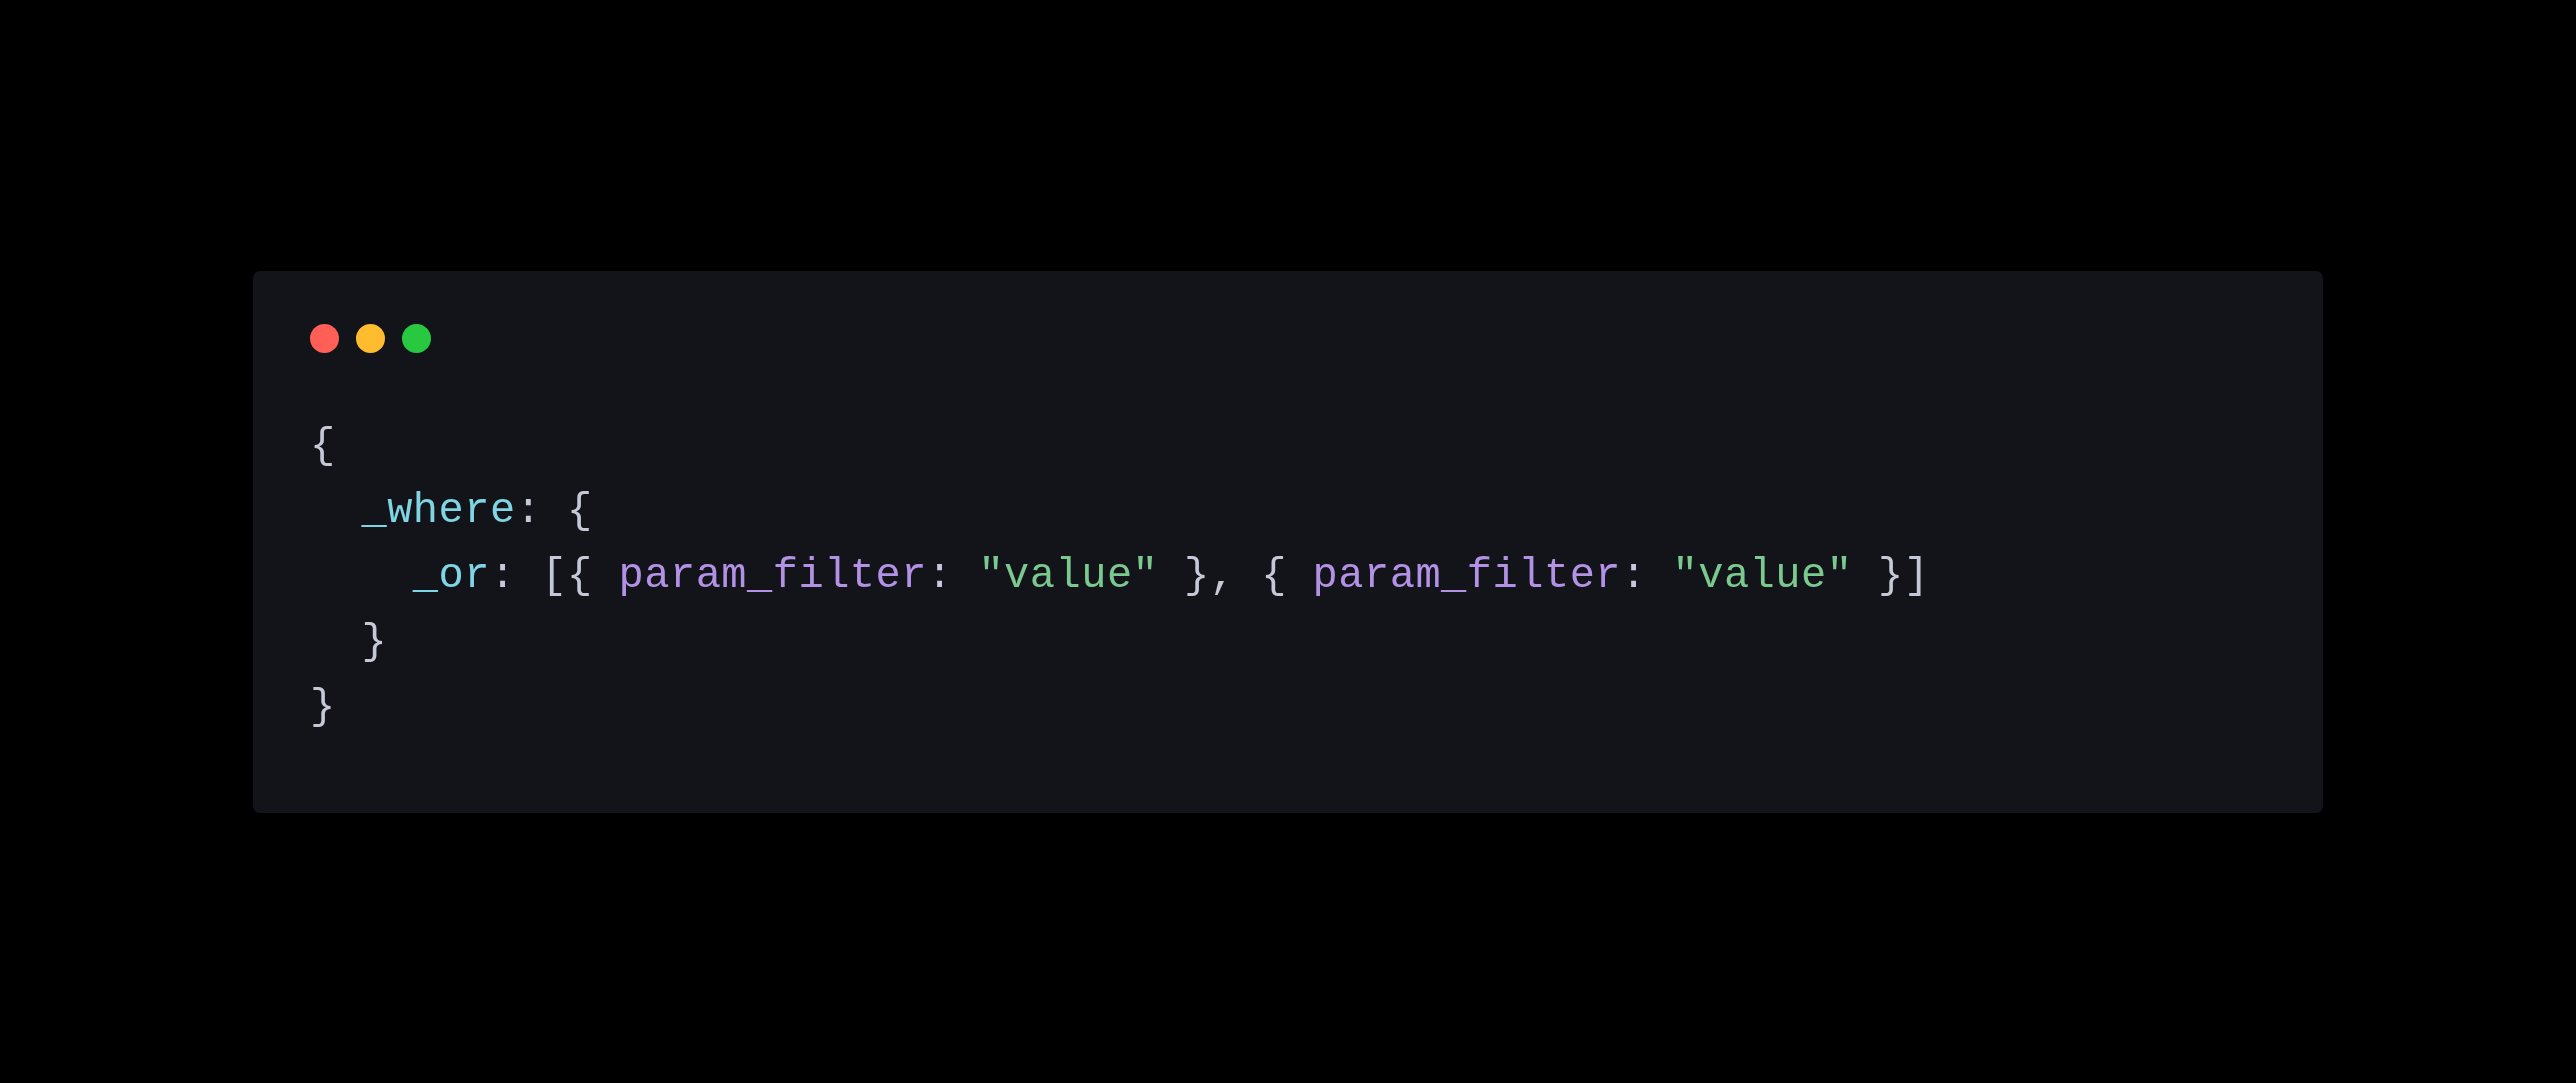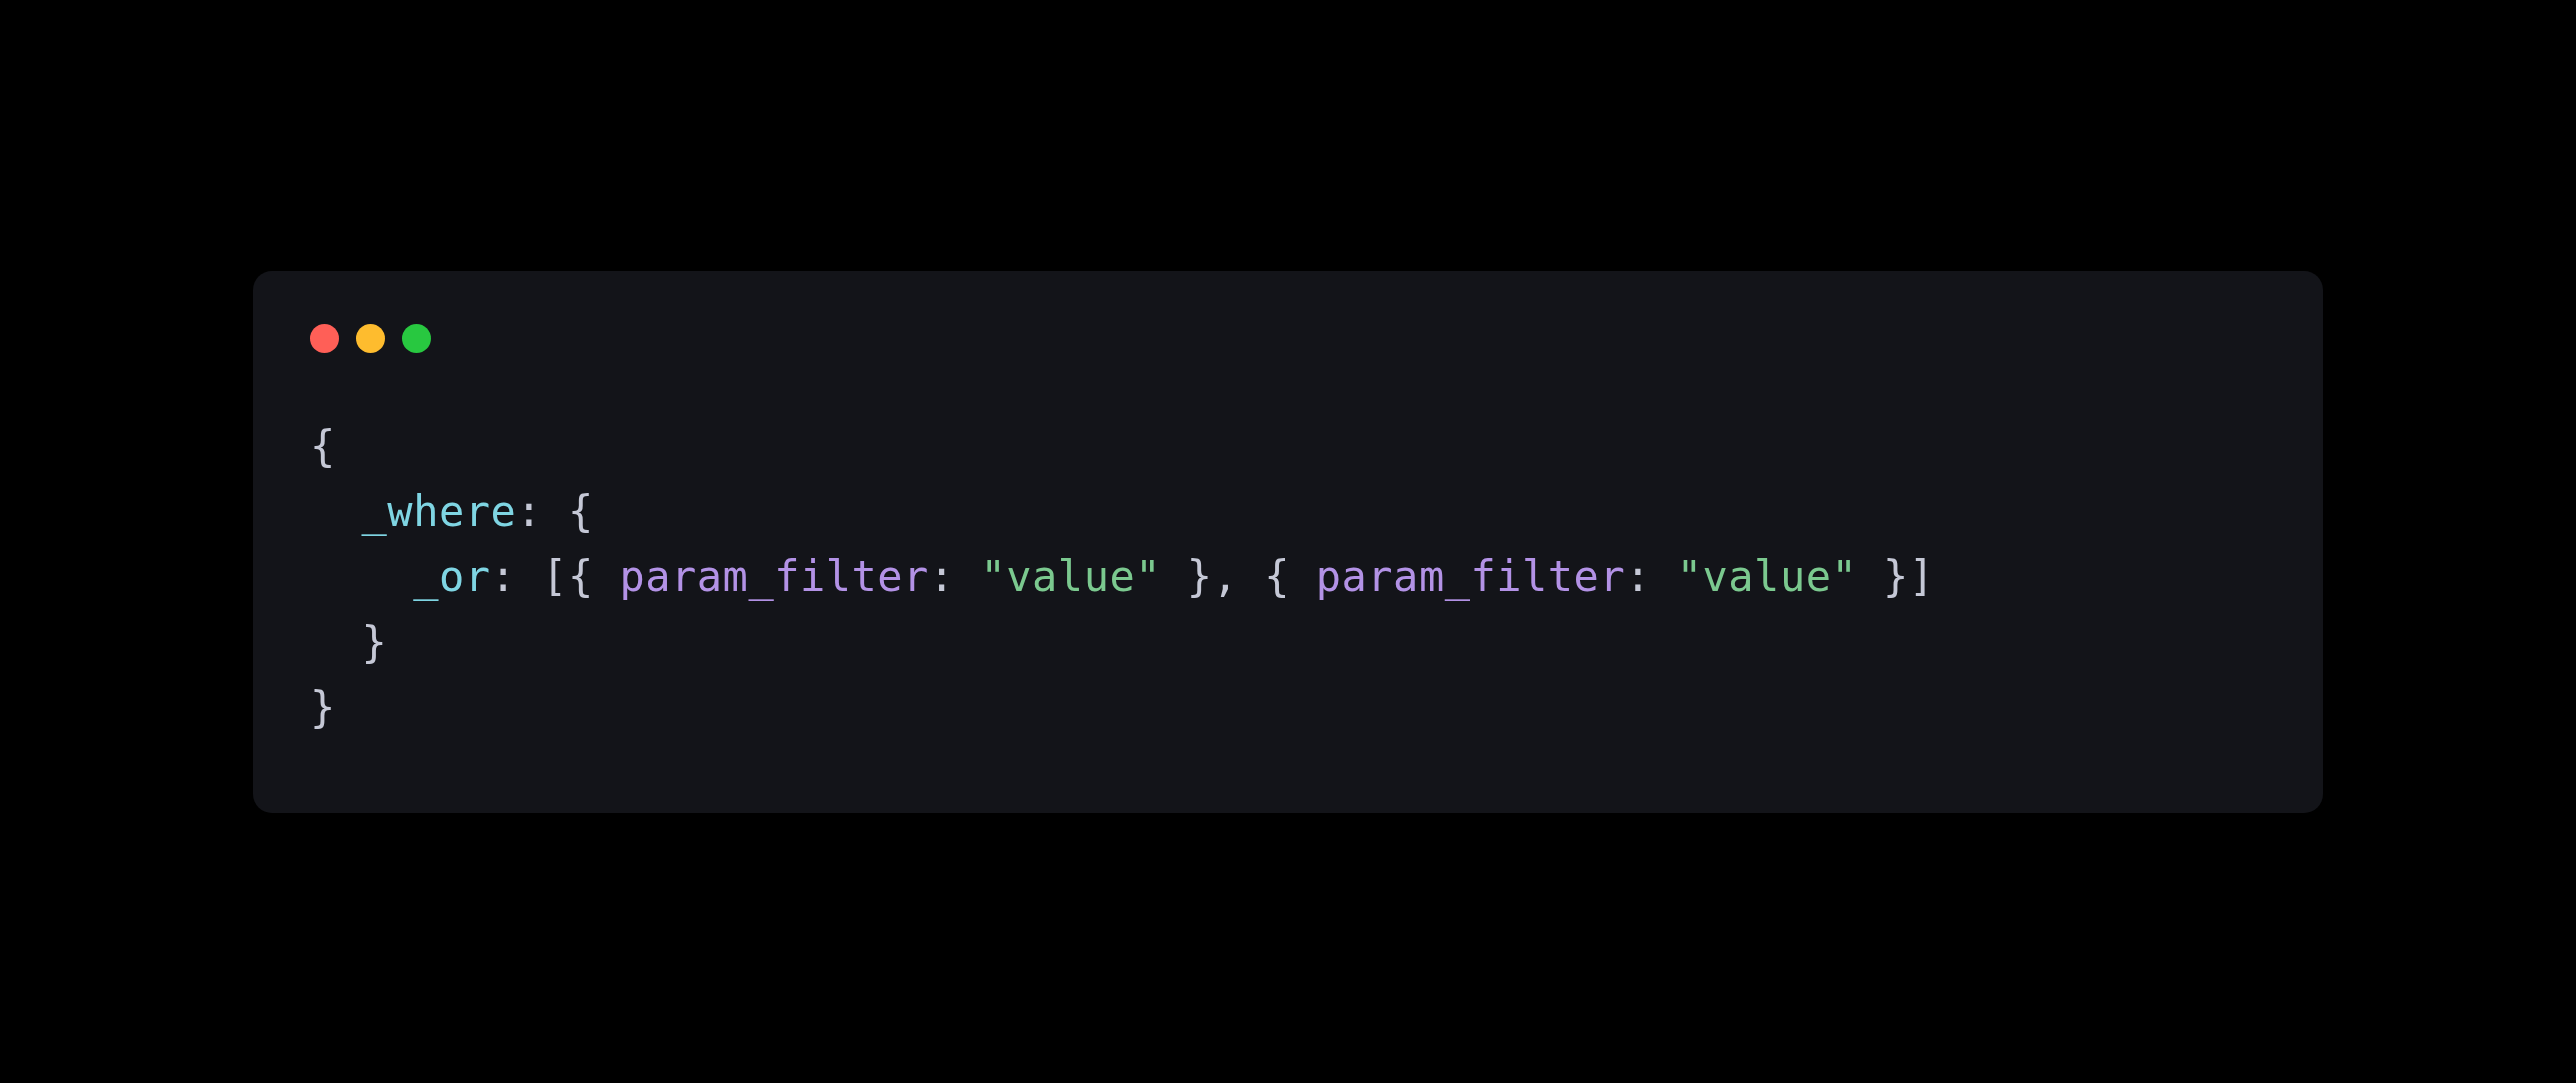--- a/index.html
+++ b/index.html
@@ -14,22 +14,23 @@
       background: #000000;
       display: flex;
       align-items: center;
       justify-content: center;
       font-family: ui-monospace, "SF Mono", Menlo, Monaco, Consolas, monospace;
     }
     
     .code-window {
       width: 2070px;
       background: #131419;
-      border-radius: 19px;
+      border-radius: 7px;
       padding: 53px 57px 73px 57px;
+      font-family: Liberation Mono, monospace;
     }
     
     .window-controls {
       display: flex;
       gap: 17px;
       margin-bottom: 61px;
     }
     
     .window-dot {
       width: 29px;

